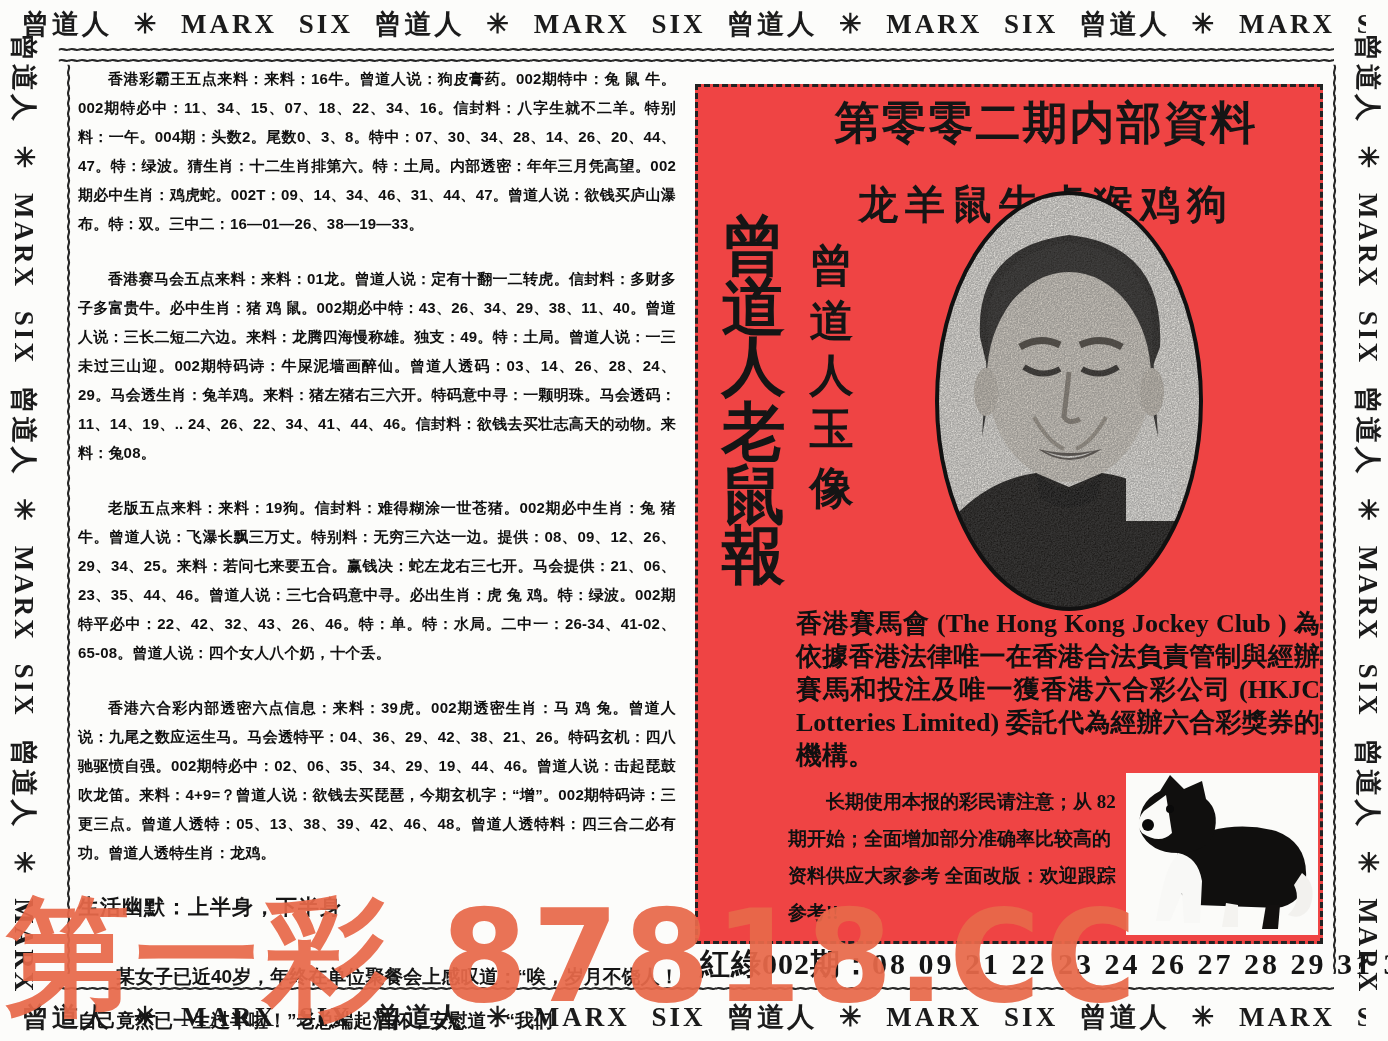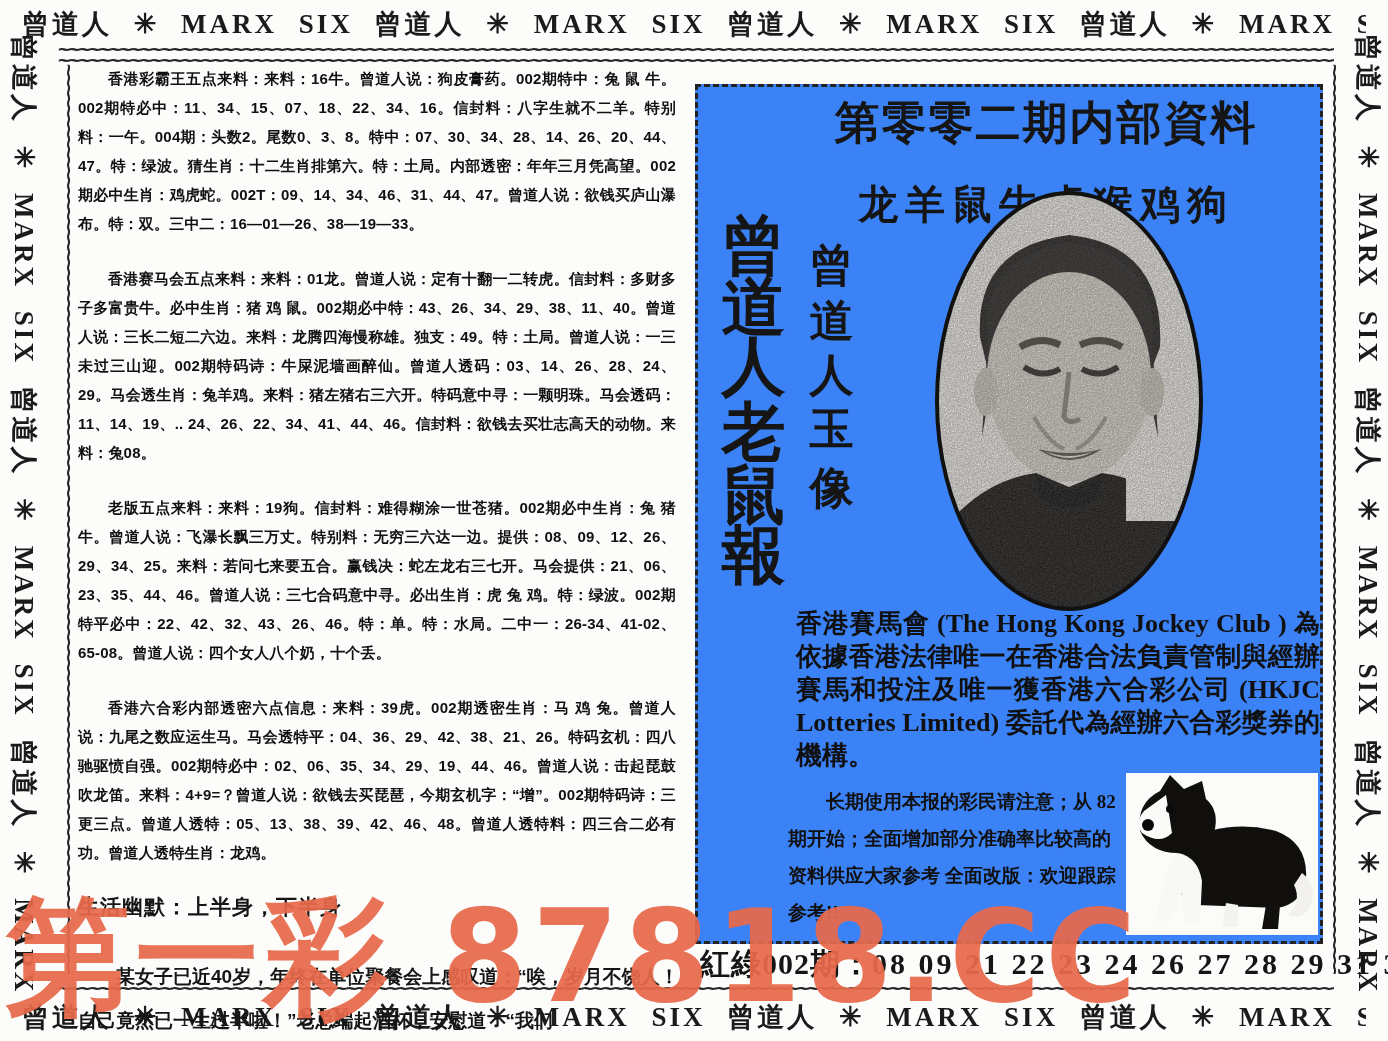--- a/index.html
+++ b/index.html
@@ -22,21 +22,21 @@
   #wave-left{top:64px;left:76px;width:910px;transform:rotate(90deg);transform-origin:0 0;}
   #wave-right{top:64px;left:1342px;width:910px;transform:rotate(90deg);transform-origin:0 0;}
   
   #leftcol{position:absolute;left:78px;top:64px;width:606px;}
   #leftcol p.block{margin:0 8px 26px 0;font-size:15px;line-height:29px;font-weight:600;
         letter-spacing:0.2px;text-indent:2em;text-align:justify;color:#101010;}
   #humor-heading{margin:6px 0 0 0;font-size:21px;font-weight:800;letter-spacing:1px;}
   #humor-line1{margin:34px 0 0 0;font-size:19px;line-height:44px;font-weight:700;text-indent:2em;}
   
   #panel{position:absolute;left:695px;top:84px;width:622px;height:854px;
-         border:3px dashed #222;background:#3b82f6;}
+         border:3px dashed #222;background:#ef4444;}
   #title1{position:absolute;top:6px;left:76px;width:544px;text-align:center;
           font-family:"Liberation Serif",serif;font-size:45px;font-weight:800;letter-spacing:2px;}
   #title2{position:absolute;top:62px;left:76px;width:544px;text-align:center;
           font-family:"Liberation Serif",serif;font-size:40px;font-weight:800;letter-spacing:7px;margin-top:28px;}
   #vert-main{position:absolute;left:12px;top:74px;writing-mode:vertical-rl;
           font-family:"Liberation Serif",serif;font-size:64px;font-weight:800;letter-spacing:62px;}
   #vert-sub{position:absolute;left:104px;top:120px;writing-mode:vertical-rl;
           font-family:"Liberation Serif",serif;font-size:44px;font-weight:700;letter-spacing:56px;}
   #portrait{position:absolute;left:232px;top:100px;width:278px;height:428px;}
   #jc-text{position:absolute;left:98px;top:520px;width:524px;

